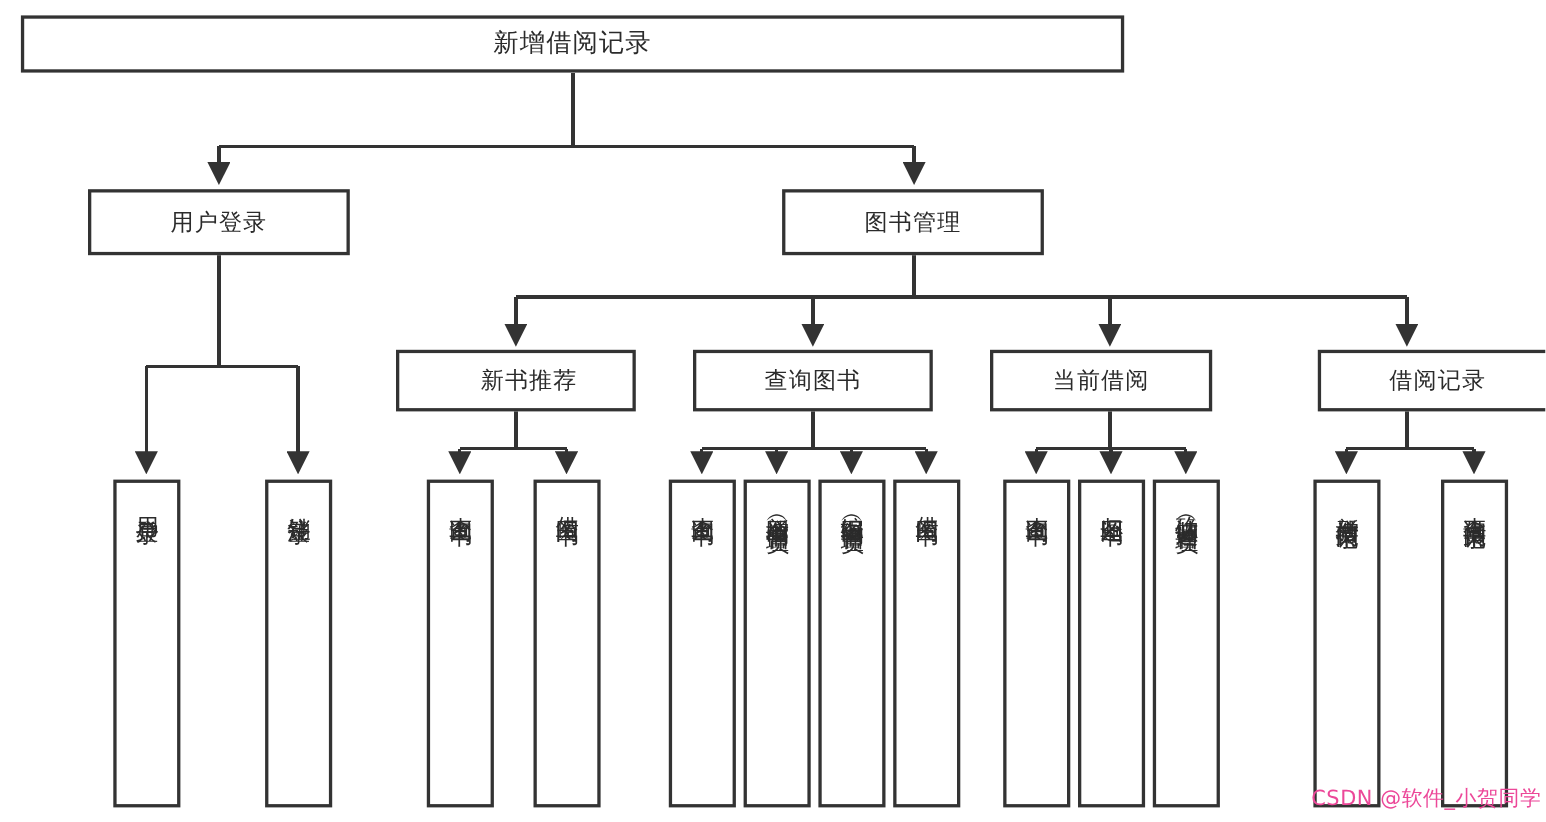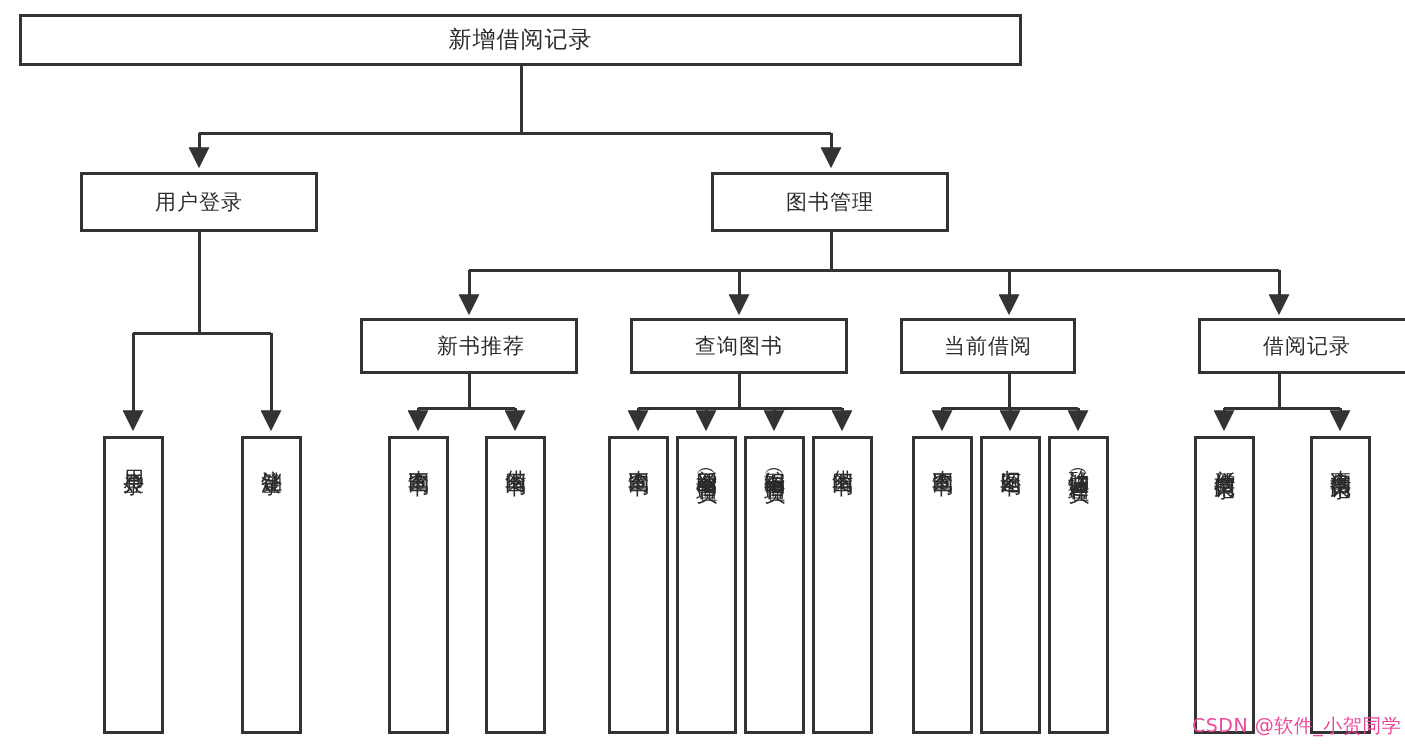--- a/index.html
+++ b/index.html
@@ -135,21 +135,21 @@
   </div>
 
   <div class="node level2 horizontal" style="left:360px; top:318px; width:218px; height:56px;padding-left:24px;">
     <span class="label">新书推荐</span>
   </div>
 
   <div class="node level2 horizontal" style="left:630px; top:318px; width:218px; height:56px;">
     <span class="label">查询图书</span>
   </div>
 
-  <div class="node level2 horizontal" style="left:900px; top:318px; width:176px; height:56px;">
+  <div class="node level2 horizontal" style="left:900px; top:318px; width:202px; height:56px;">
     <span class="label">当前借阅</span>
   </div>
 
   <div class="node level2 horizontal" style="left:1198px; top:318px; width:218px; height:56px;">
     <span class="label">借阅记录</span>
   </div>
 
   <div class="node leaf vertical" style="left:103px; top:436px; width:61px; height:298px;">
     <span class="label">用户登录</span>
   </div>

